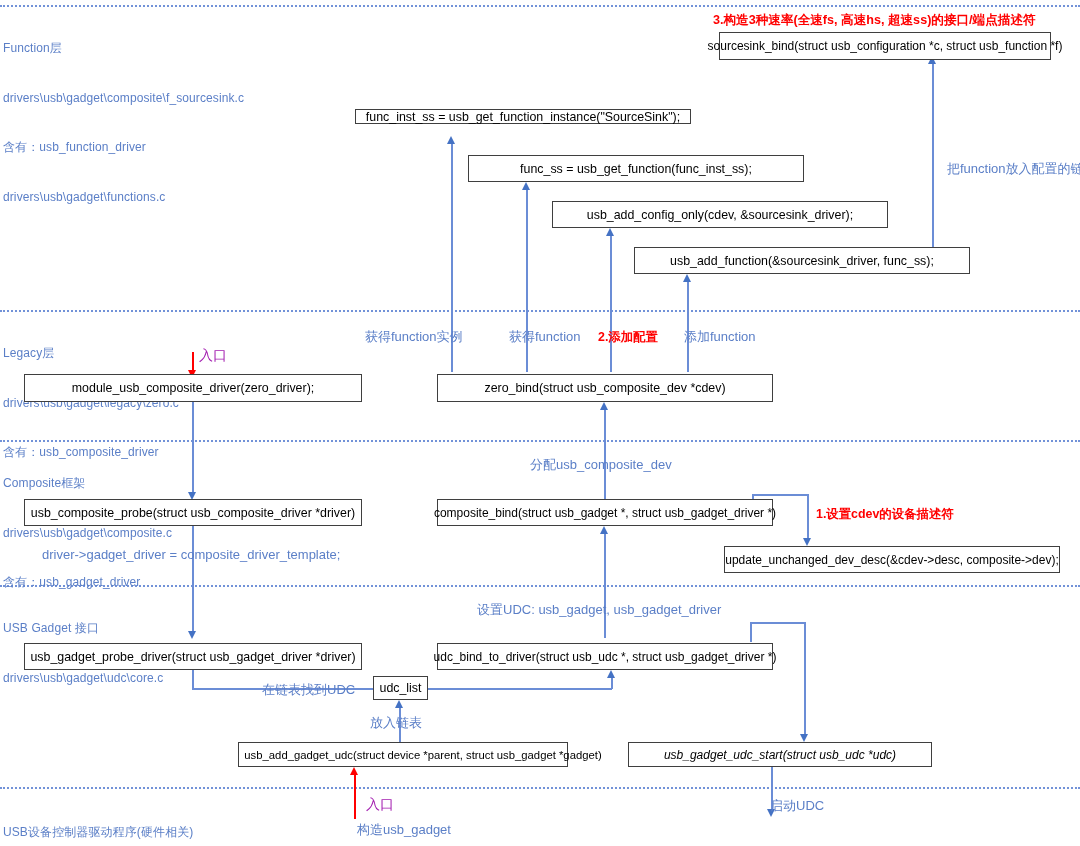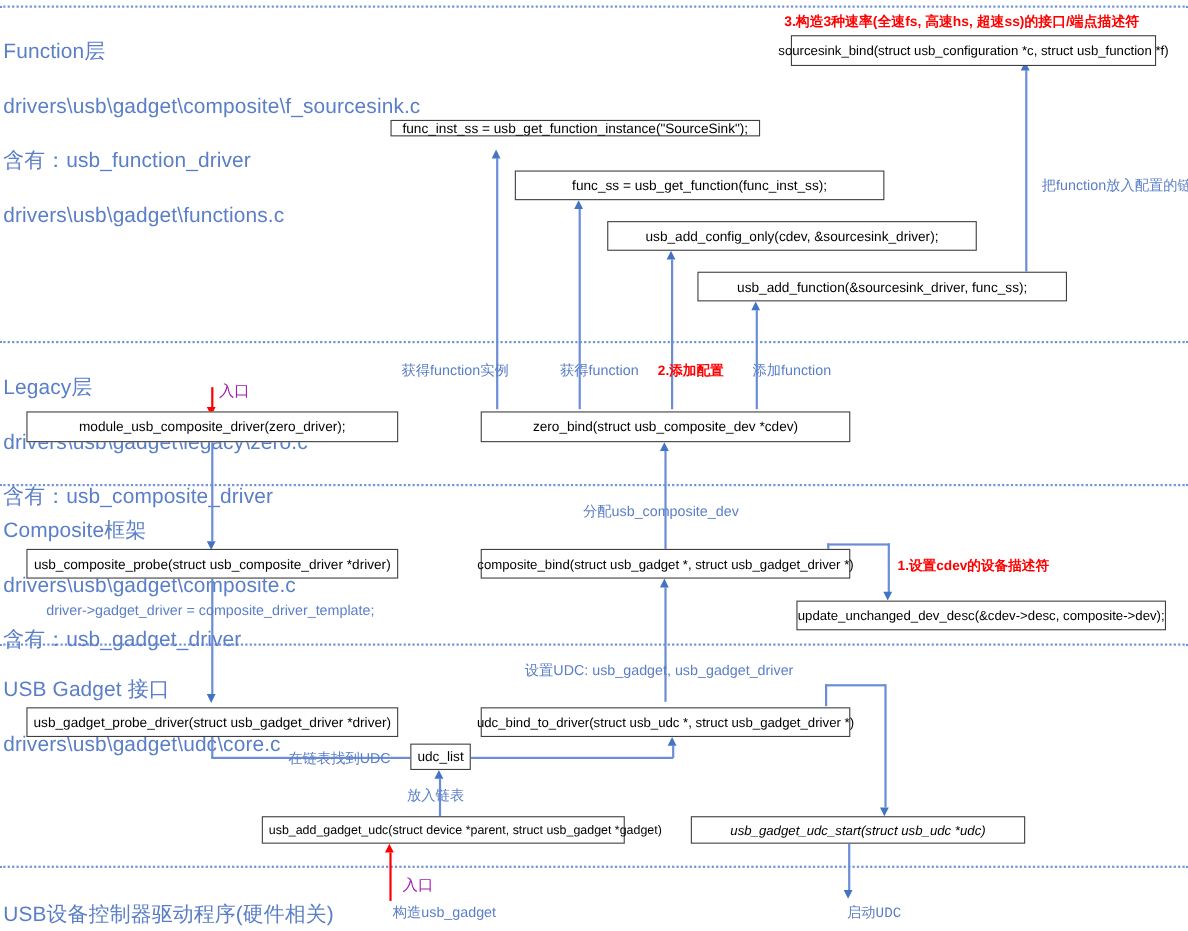--- a/index.html
+++ b/index.html
@@ -23,21 +23,21 @@
     position: absolute;
     left: 0; width: 1080px;
     height: 0;
     border-top: 2px dotted #6b8dd6;
     opacity: .95;
   }
   
   .layer-head {
     position: absolute;
     color: #5b7fc7;
-    font-size: 19px;
+    font-size: 12px;
     line-height: 16.5px;
     white-space: pre;
     letter-spacing: .1px;
   }
   
   .box {
     position: absolute;
     box-sizing: border-box;
     border: 1.4px solid #3f3f3f;
     background: #ffffff;
@@ -244,15 +244,15 @@
   <div class="note" style="left:477px; top:601px;">设置UDC: usb_gadget, usb_gadget_driver</div>
 
   <div class="note" style="left:262px; top:681px;">在链表找到UDC</div>
 
   <div class="note" style="left:370px; top:714px;">放入链表</div>
 
   <div class="note entry" style="left:366px; top:796px;">入口</div>
 
   <div class="note" style="left:357px; top:821px;">构造usb_gadget</div>
 
-  <div class="note" style="left:770px; top:821px;font-family:Liberation Mono, monospace;">启动UDC</div>
+  <div class="note" style="left:770px; top:797px;">启动UDC</div>
 
 </div>
 
 </body></html>

